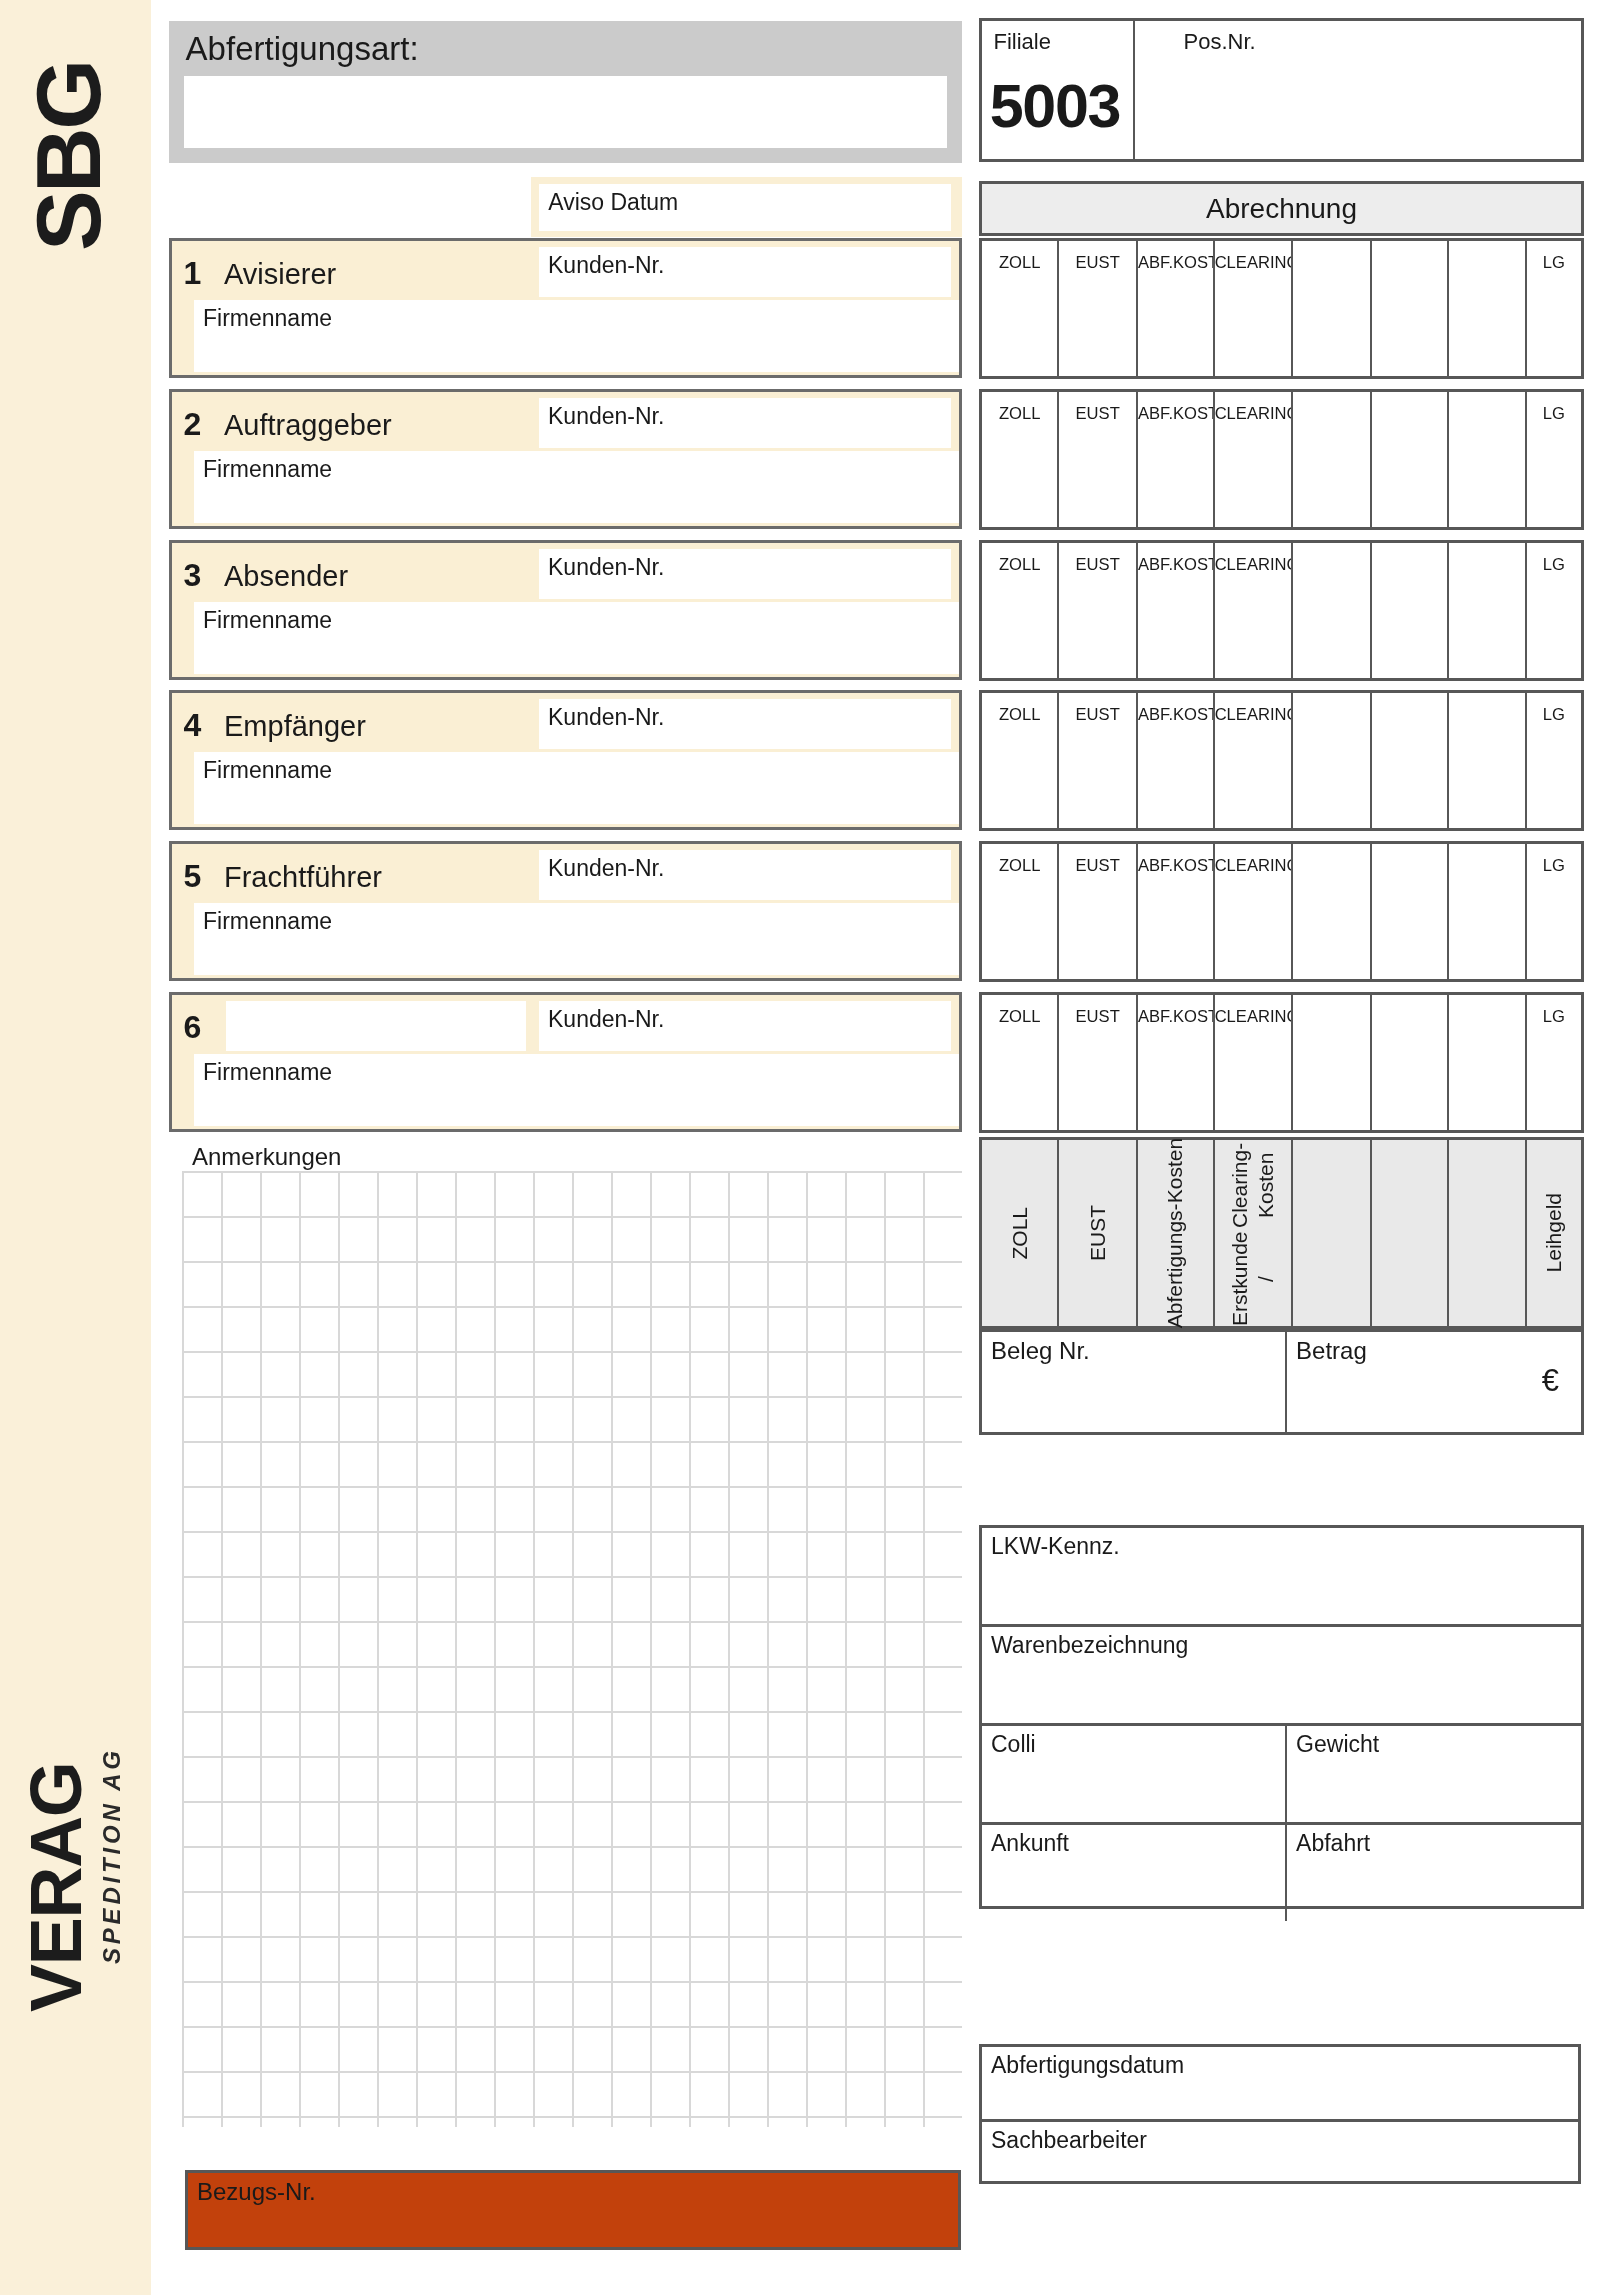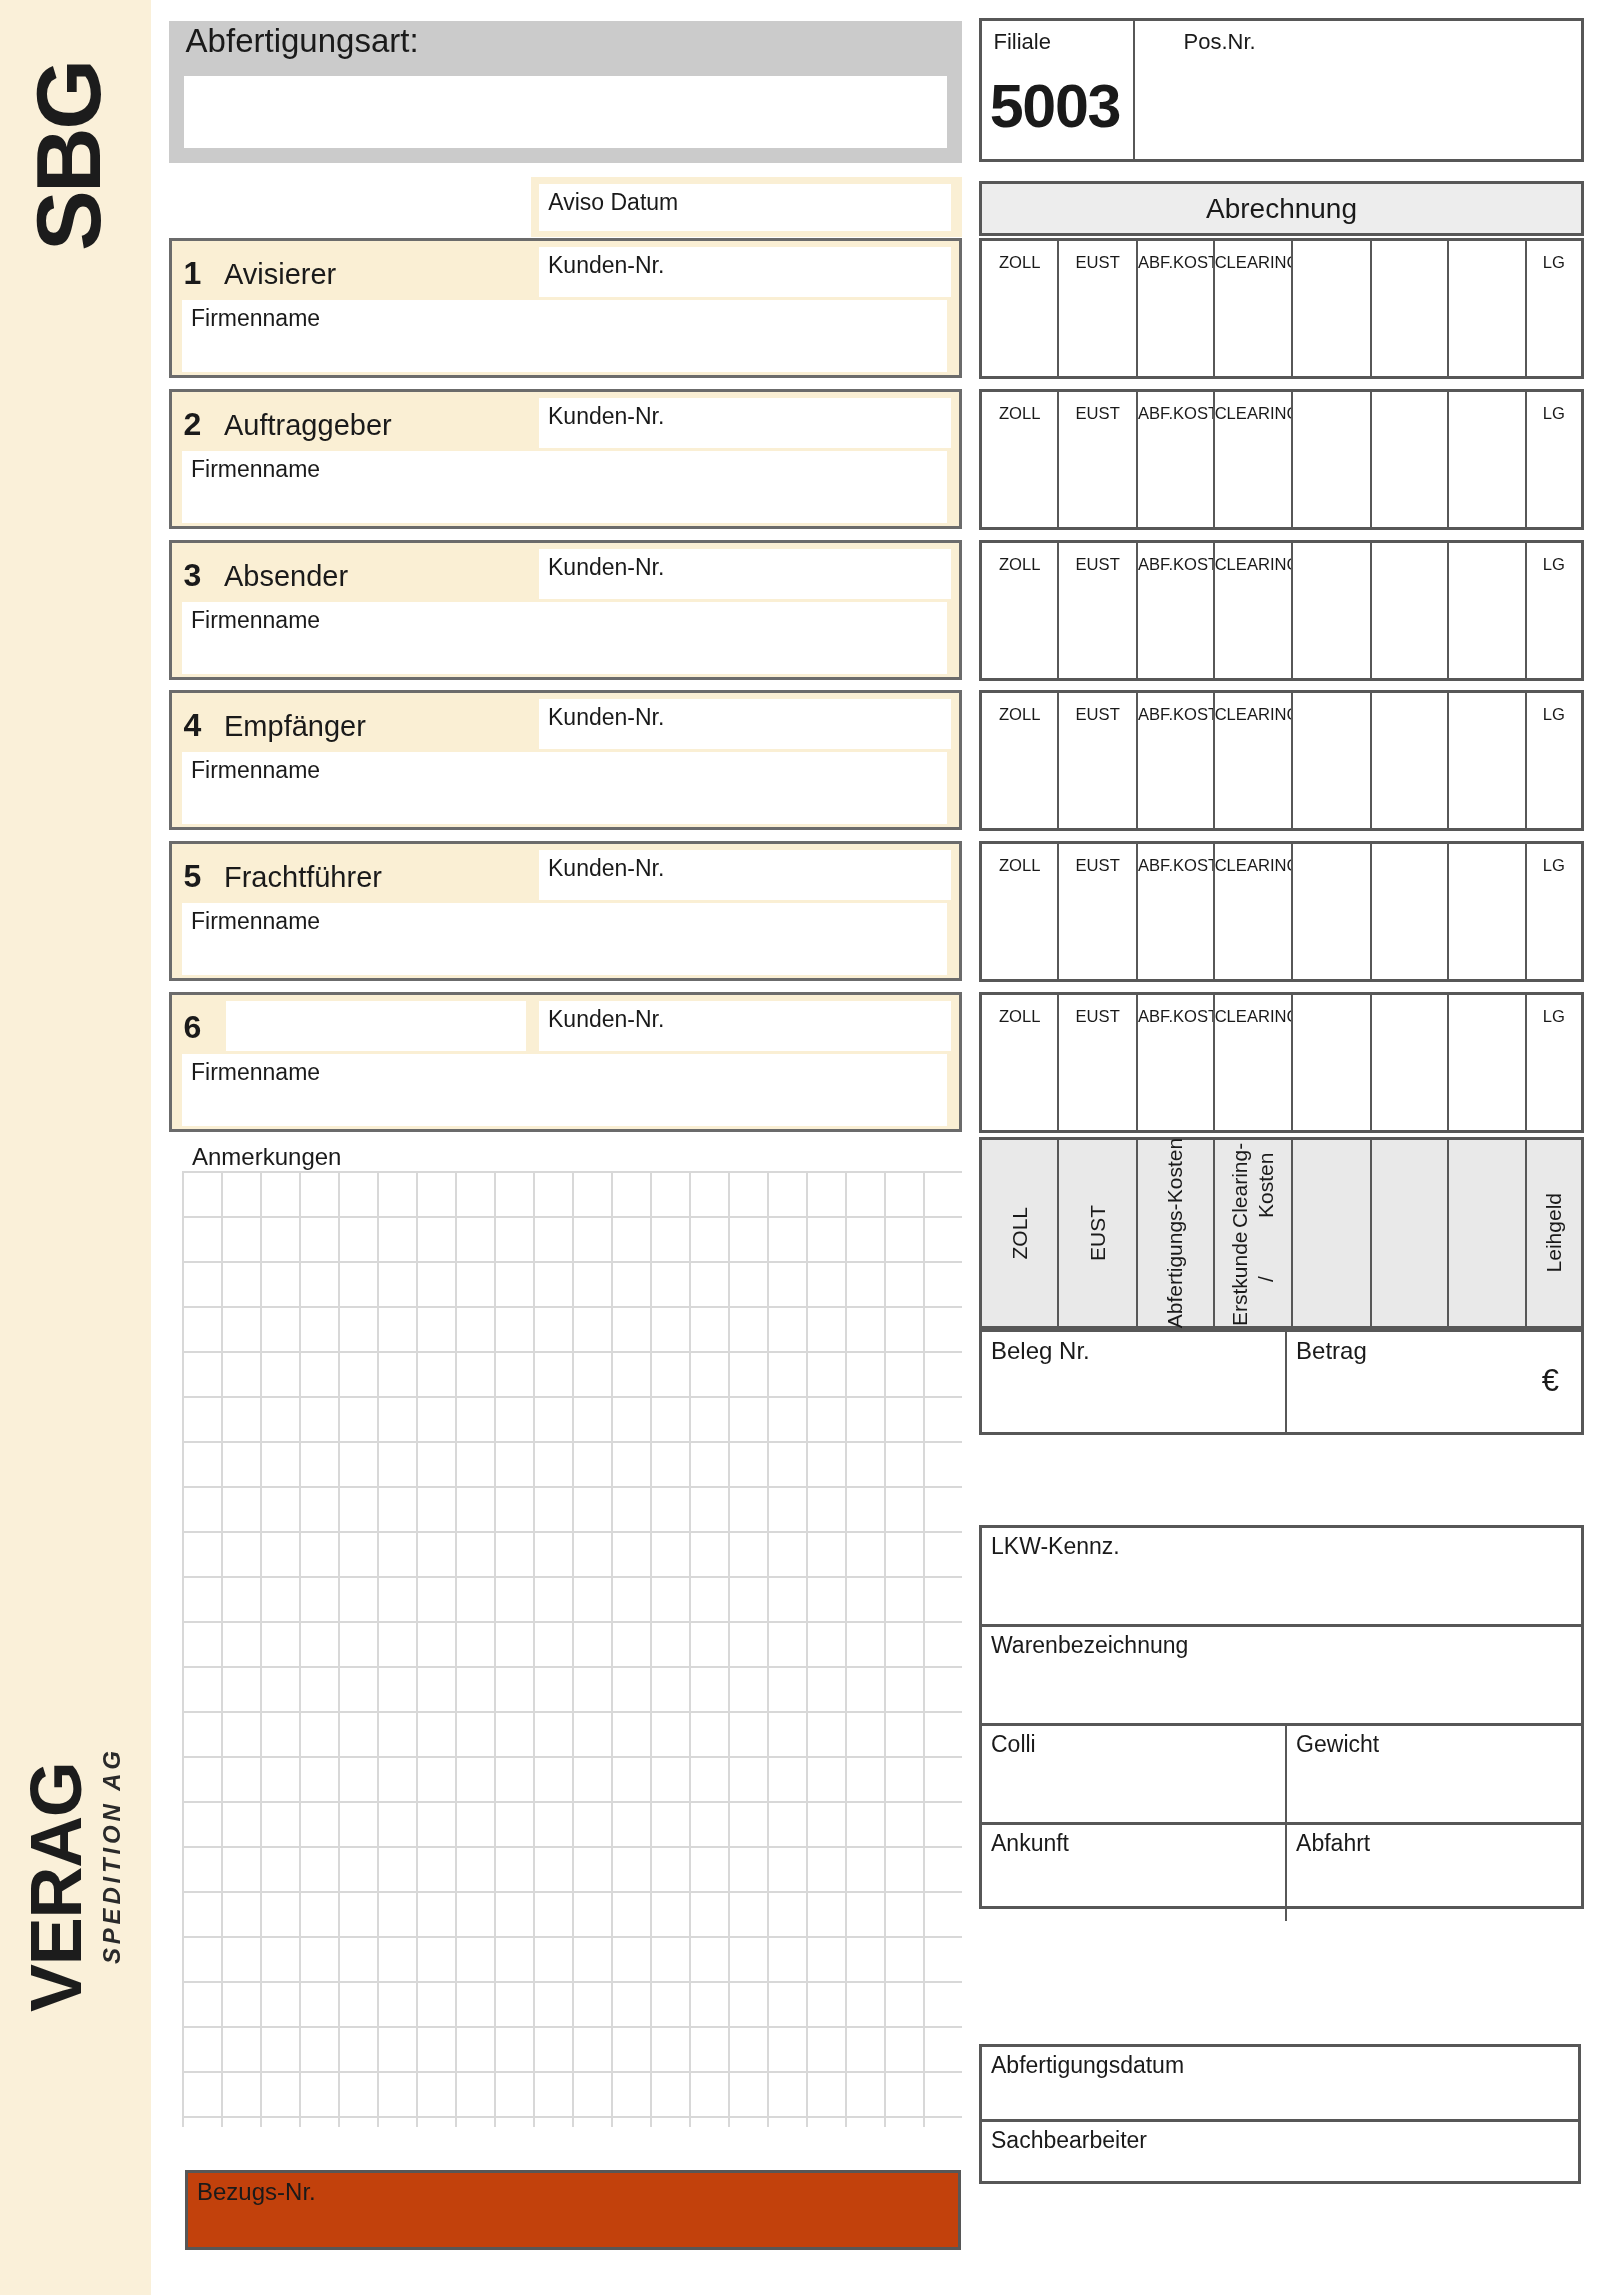--- a/index.html
+++ b/index.html
@@ -9,21 +9,21 @@
 
   
   .sidebar{left:0;top:0;width:151px;height:2295px;background:#FAF0D9;}
   .vtext{writing-mode:vertical-rl;transform:rotate(180deg);display:flex;align-items:center;justify-content:center;}
   .sbg{left:18px;top:51px;width:102px;height:211px;font-size:91px;font-weight:bold;letter-spacing:-2.6px;color:#1c1c1c;}
   .verag{left:14px;top:1767px;width:83px;height:240px;font-size:72px;font-weight:bold;letter-spacing:-1.3px;color:#1c1c1c;}
   .sped{left:95px;top:1739px;width:33px;height:233px;font-size:24px;font-weight:bold;font-style:italic;letter-spacing:3.8px;color:#2a2a2a;}
 
   
   .abf-block{left:169px;top:20.5px;width:793px;height:142px;background:#CBCBCB;}
-  .abf-label{position:absolute;left:16.6px;top:1px;font-size:33px;}
+  .abf-label{position:absolute;left:16.6px;top:9px;font-size:33px;}
   .abf-input{position:absolute;left:14.7px;top:55px;width:763px;height:72px;background:#ffffff;}
 
   
   .filiale-box{left:979px;top:18px;width:605px;height:144px;border:3.8px solid #575757;background:#fff;display:flex;gap:37px;}
   .fil-cell{position:relative;height:100%;}
   .fil-cell.left{width:151px;border-right:2.6px solid #575757;}
   .fil-cell.right{flex:1;}
   .small-label{position:absolute;left:11.5px;top:7.7px;font-size:22px;}
   .fil-value{position:absolute;left:7.7px;top:50px;font-size:61px;font-weight:bold;letter-spacing:-1.3px;}
 
@@ -34,21 +34,21 @@
   
   .aviso-box{left:531px;top:177px;width:431px;height:60px;background:#FAEFD4;}
   .aviso-input{position:absolute;left:8.3px;top:7px;width:412px;height:47px;background:#fff;}
 
   
   .section{left:169px;width:793px;height:140px;background:#FAEFD4;border:3.2px solid #6B6B6B;}
   .sec-num{position:absolute;left:11.5px;top:14px;font-size:32px;font-weight:bold;}
   .sec-name{position:absolute;left:52px;top:16.6px;font-size:29px;}
   .kunden-box{position:absolute;left:367px;top:5.8px;width:412px;height:50px;background:#fff;}
   .name-input{position:absolute;left:54px;top:5.8px;width:300px;height:50px;background:#fff;}
-  .firmen-box{position:absolute;left:10px;top:59px;width:765px;height:72px;background:#fff;}
+  .firmen-box{position:absolute;left:22px;top:59px;width:765px;height:72px;background:#fff;}
   .box-label{position:absolute;left:9px;top:5.1px;font-size:23px;white-space:nowrap;}
 
   
   .ab-row{left:979px;width:605px;height:141px;border:3.2px solid #575757;background:#fff;display:flex;}
   .ab-cell{position:relative;height:100%;border-right:2.6px solid #575757;}
   .ab-cell:last-child{border-right:none;border-radius:10px;}
   .c1{width:12.58%;} .c2{width:12.79%;} .c3{width:12.47%;} .c4{width:12.79%;}
   .c5{width:12.79%;} .c6{width:12.47%;} .c7{width:12.69%;} .c8{flex:1;}
   .ab-head{position:absolute;left:0;top:11.5px;width:100%;text-align:center;font-size:16.6px;white-space:nowrap;overflow:hidden;}
 

